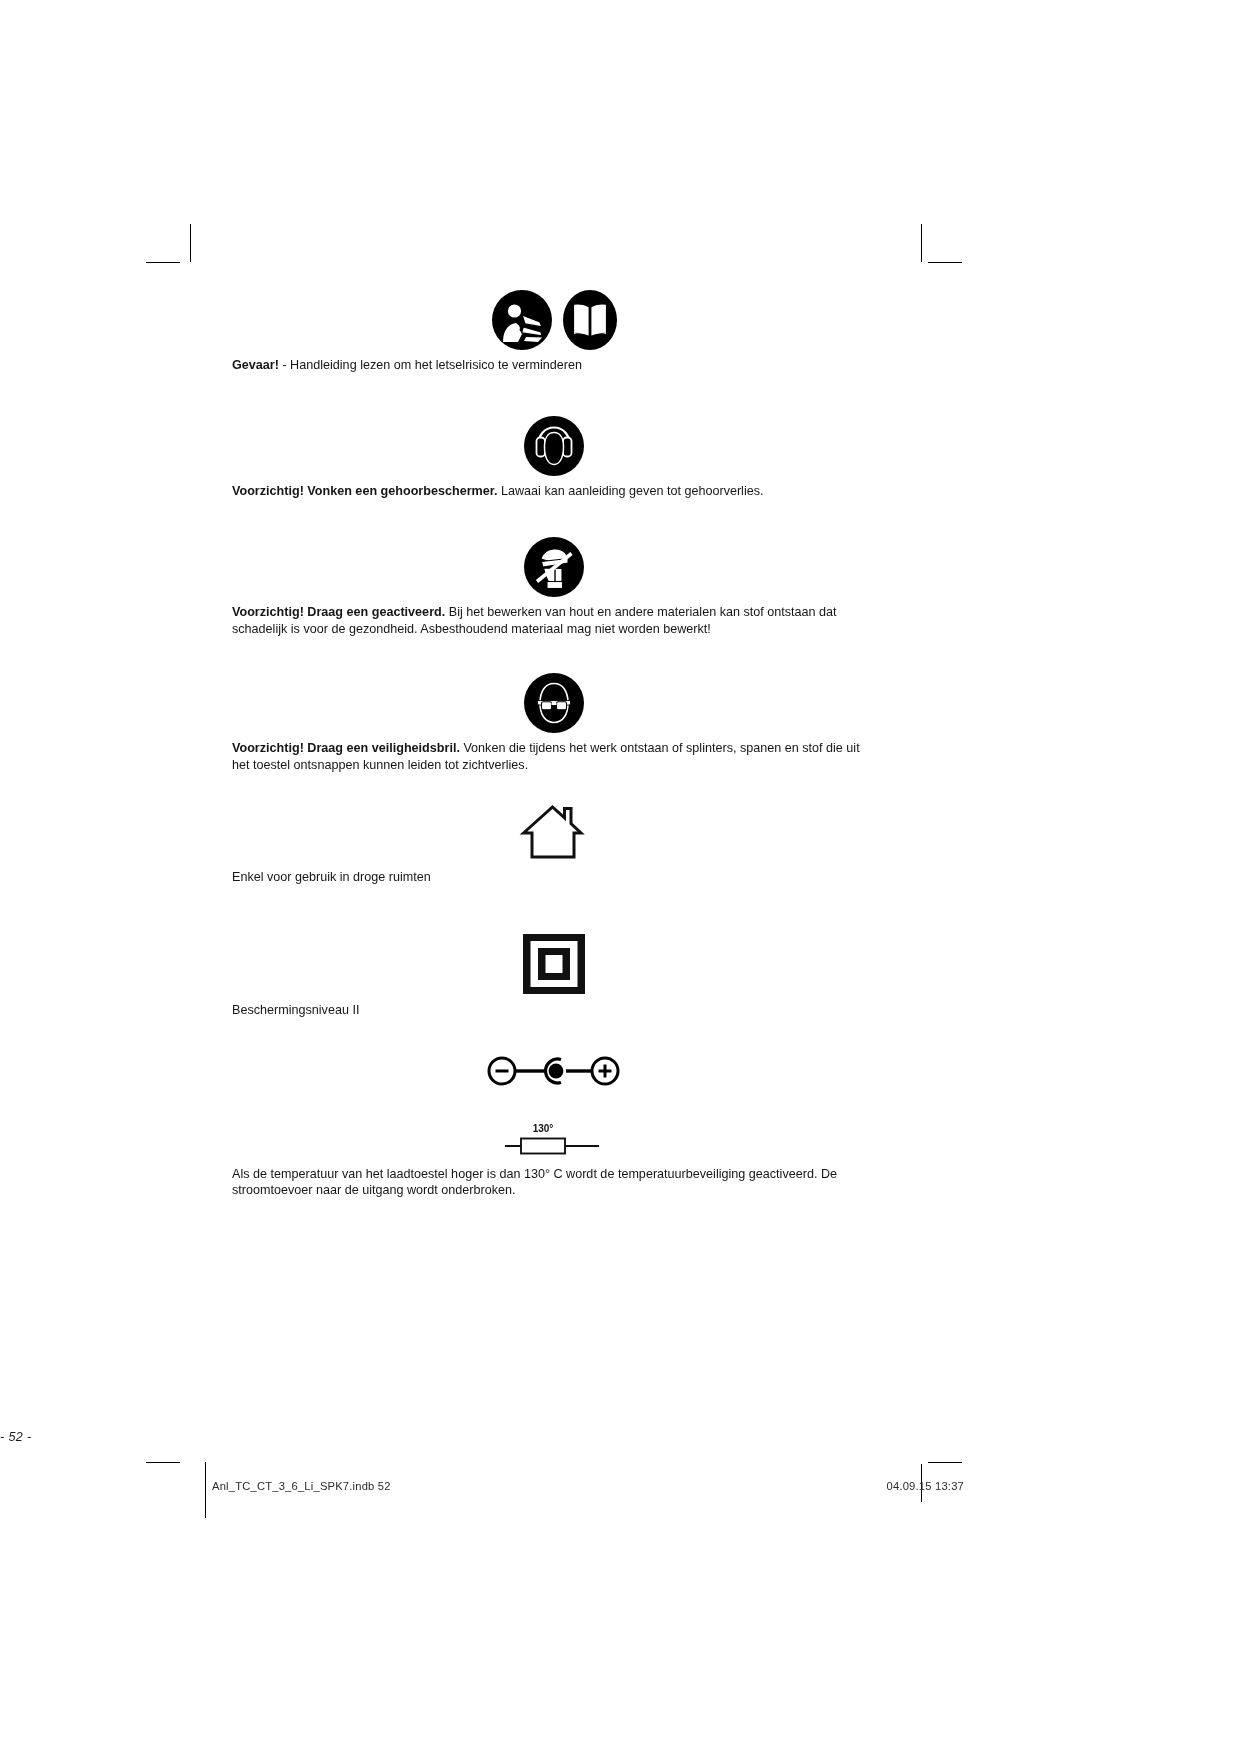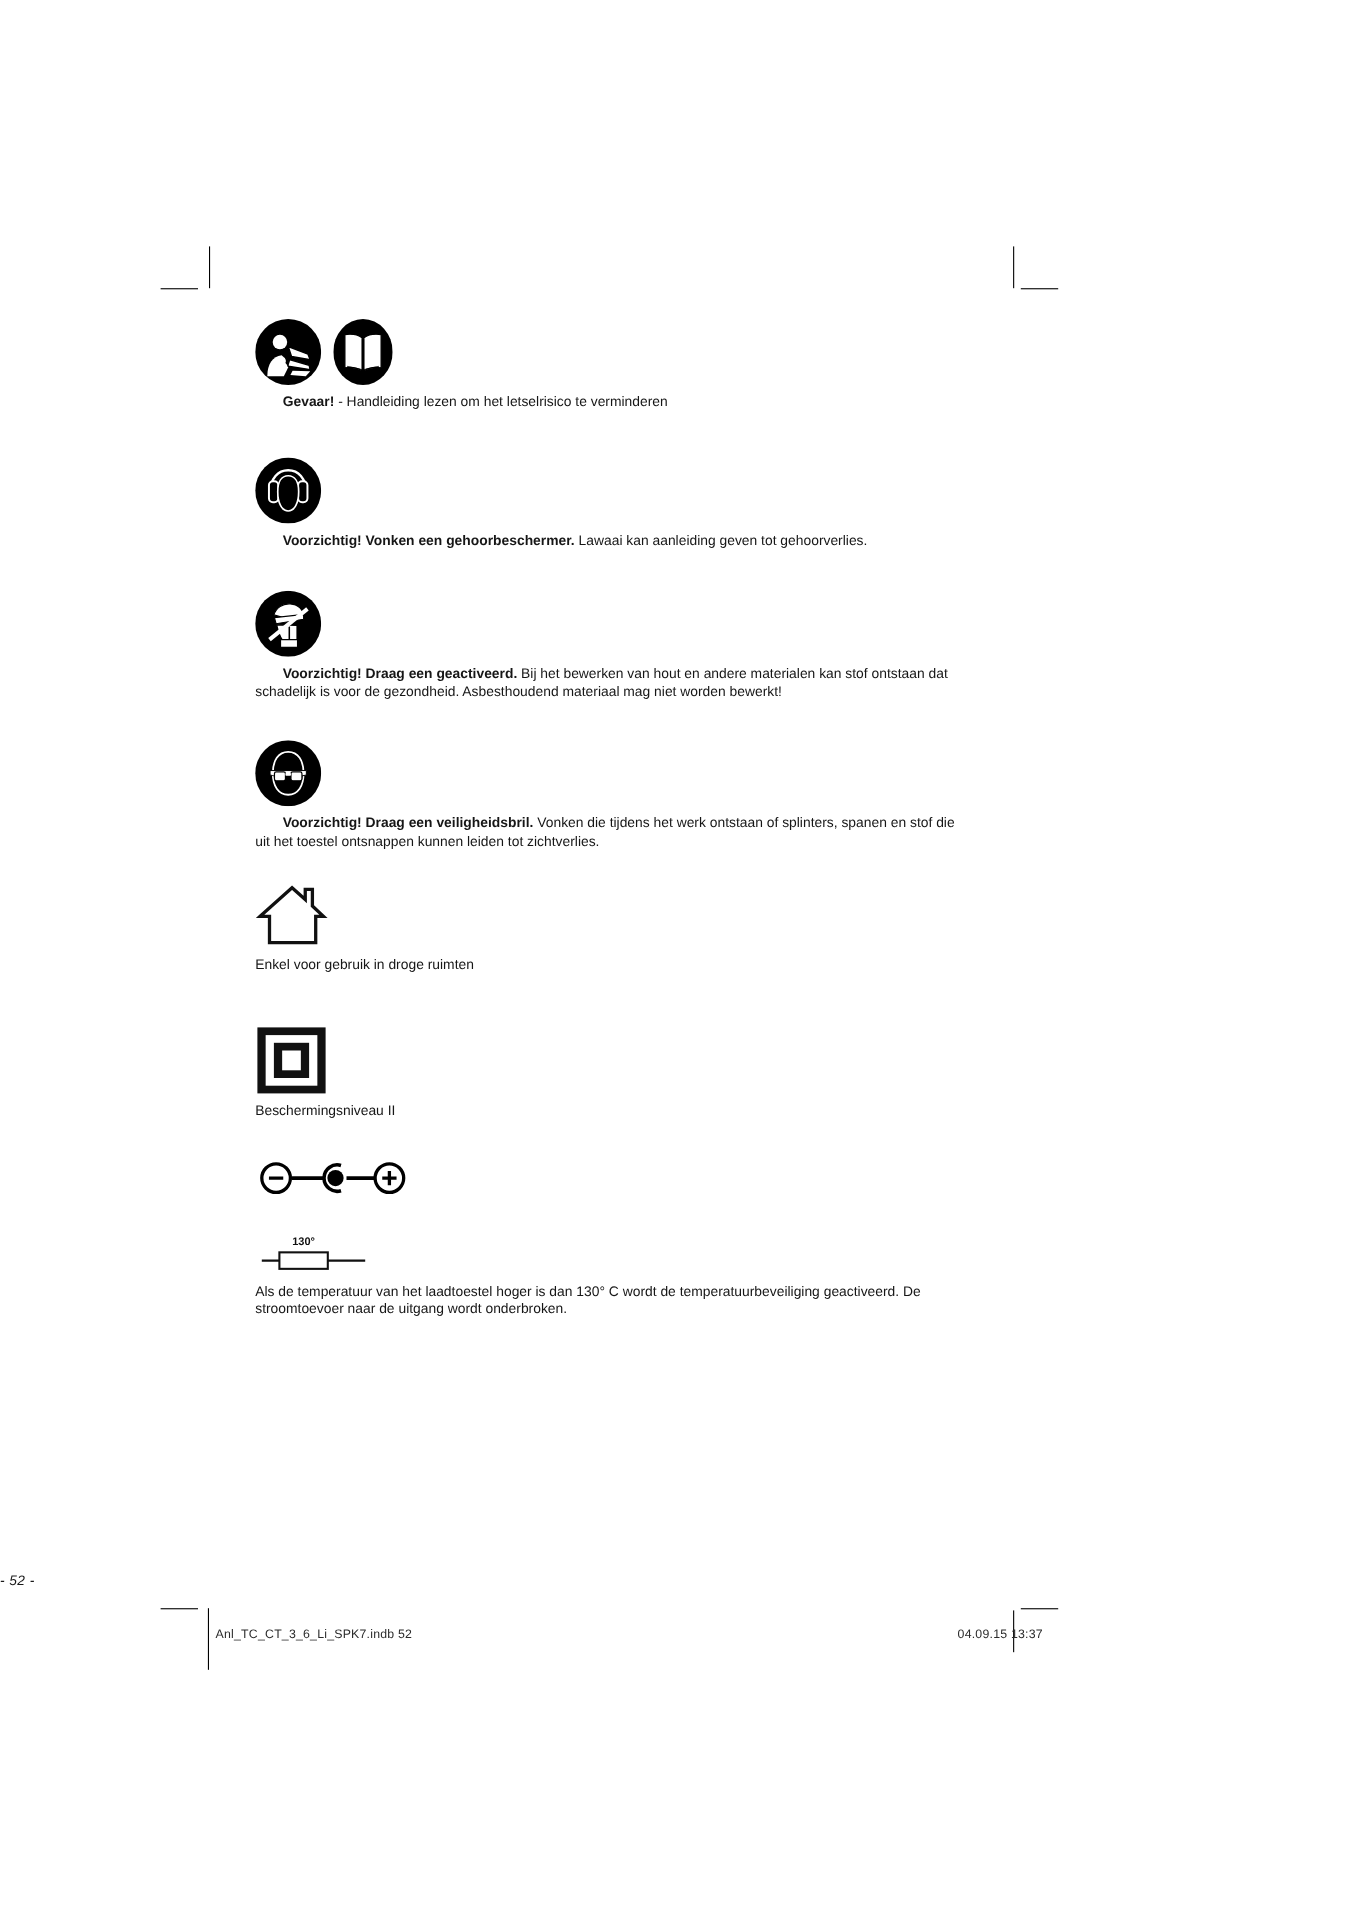--- a/index.html
+++ b/index.html
@@ -45,31 +45,32 @@
     margin-bottom: 20px;
   }
 
   
   .block { margin-bottom: 4px; }
 
   .icon-row {
     display: flex;
     align-items: flex-end;
     gap: 11px;
+    justify-content: center;
   }
 
   .sym { display: block; }
 
   .caption {
     font-size: 12.6px;
     line-height: 1.32;
     margin-top: 7px;
     color: #161616;
   }
-  .caption b { font-weight: bold; margin-left: 25px; }
+  .caption b { font-weight: bold; }
 
   
   .sp-a { height: 38px; }
   .sp-b { height: 34px; }
   .sp-c { height: 32px; }
   .sp-d { height: 22px; }
   .sp-e { height: 44px; }
   .sp-f { height: 30px; }
   .sp-g { height: 24px; }
 
@@ -83,21 +84,21 @@
     font-size: 12.5px;
     color: #1a1a1a;
     letter-spacing: 0.4px;
     font-style: italic;
   }
 
   
   .footer {
     position: absolute;
     top: 1480px;
-    left: 0;
+    left: 16px;
     width: 1206px;
     height: 30px;
     font-size: 11.2px;
     color: #2b2b2b;
   }
   .footer-left {
     position: absolute;
     left: 196px;
     top: 0;
     letter-spacing: 0.2px;

